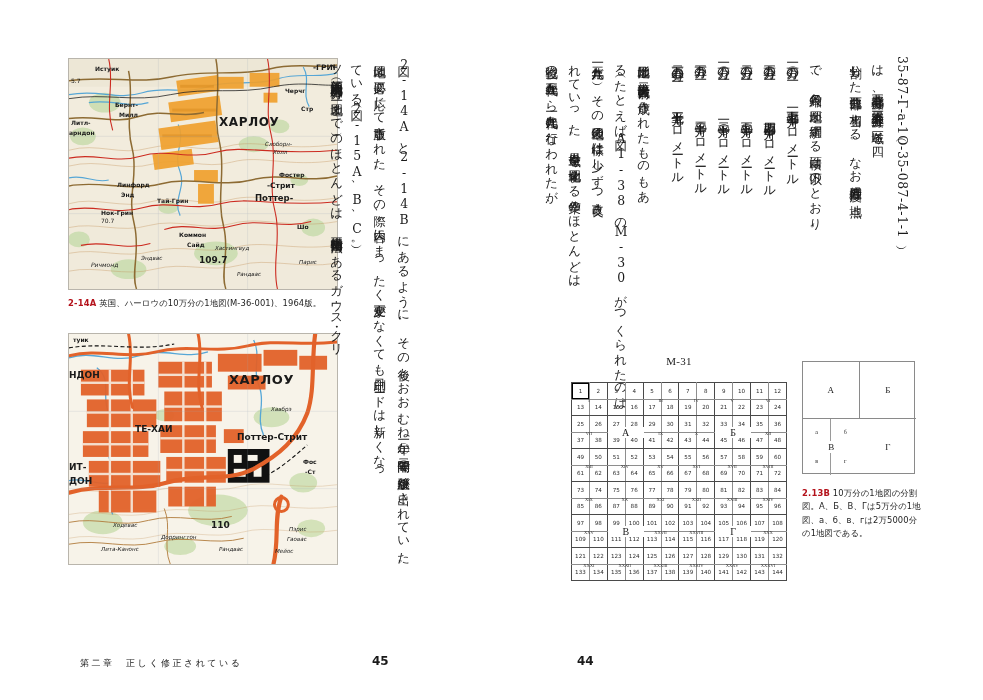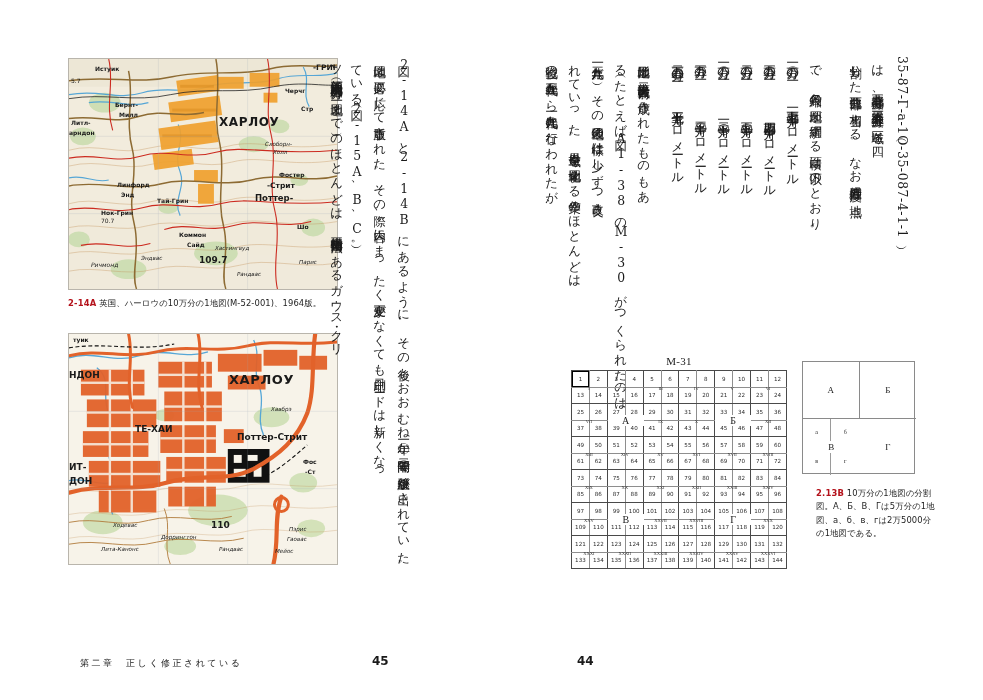--- a/index.html
+++ b/index.html
@@ -61,21 +61,21 @@
   .rc10{left:174px;}
   .rc11{left:140px;}
   .rc12{left:117px;}
   .rc13{left:94px;}
   .rc14{left:71px;}
   .rc15{left:48px;}
 
   
   .tblwrap{position:absolute;left:79px;top:355px;width:216px;}
   .tbl-title{text-align:center;font-family:"Liberation Serif","DejaVu Serif",serif;
-      font-size:11px;color:#1a1a1a;margin-bottom:3px;letter-spacing:.3px;}
+      font-size:11px;color:#1a1a1a;margin-bottom:15px;letter-spacing:.3px;}
   table.grid{border-collapse:collapse;width:216px;table-layout:fixed;}
   table.grid td{border:0.6px solid #8e8e8e;height:15.5px;text-align:center;vertical-align:middle;
       font-family:"DejaVu Sans","Liberation Sans",sans-serif;font-size:5.6px;color:#2a2a2a;padding:0;
       position:relative;}
   table.grid td.heavy-t{border-top:1.2px solid #4a4a4a;}
   table.grid td.heavy-b{border-bottom:1.2px solid #4a4a4a;}
   table.grid td.heavy-l{border-left:1.2px solid #4a4a4a;}
   table.grid td.heavy-r{border-right:1.2px solid #4a4a4a;}
   table.grid td.cell1{outline:1.6px solid #000;outline-offset:-1.6px;}
   .rn{position:absolute;left:0;right:0;bottom:-4.5px;text-align:center;
@@ -98,21 +98,21 @@
   .dg-V{left:0;top:56.5px;width:56.5px;height:56.5px;}
   .dg-V .q{position:absolute;box-sizing:border-box;display:flex;align-items:center;justify-content:center;
            font-family:"Liberation Serif","DejaVu Serif",serif;font-size:6px;color:#2a2a2a;}
   .dg-V .q1{left:0;top:0;width:28.2px;height:28.2px;border-right:0.7px solid #9a9a9a;border-bottom:0.7px solid #9a9a9a;}
   .dg-V .q2{left:28.2px;top:0;width:28.3px;height:28.2px;border-bottom:0.7px solid #9a9a9a;}
   .dg-V .q3{left:0;top:28.2px;width:28.2px;height:28.3px;border-right:0.7px solid #9a9a9a;}
   .dg-V .q4{left:28.2px;top:28.2px;width:28.3px;height:28.3px;}
   .dg-V .vlabel{position:absolute;left:0;right:0;top:50%;transform:translateY(-50%);text-align:center;
       font-family:"Liberation Serif","DejaVu Serif",serif;font-size:9px;color:#1a1a1a;background:#fff;
       padding:1px 0;z-index:5;}
-  .cap-13b{position:absolute;left:324px;top:487px;width:120px;}
+  .cap-13b{position:absolute;left:310px;top:487px;width:120px;}
 
   .pageno-right{position:absolute;left:85px;top:654px;font-family:"DejaVu Sans","Liberation Sans",sans-serif;
       font-size:12px;font-weight:bold;color:#1a1a1a;}
 
   
   .mapsvg{position:absolute;left:0;top:0;width:100%;height:100%;}
   .mlabel{position:absolute;font-family:"DejaVu Sans","Liberation Sans",sans-serif;
           color:#1a1a1a;white-space:nowrap;}
 </style>
 </head>
@@ -230,21 +230,21 @@
       <div class="mlabel" style="left:72px;top:196px;font-size:5.6px;font-style:italic;">Эндвас</div>
       <div class="mlabel" style="left:230px;top:200px;font-size:5.6px;font-style:italic;">Парис</div>
       <div class="mlabel" style="left:168px;top:212px;font-size:5.6px;font-style:italic;">Рандвас</div>
       <div class="mlabel" style="left:2px;top:18px;font-size:6px;">5.7</div>
       <div class="mlabel" style="left:32px;top:158px;font-size:6px;">70.7</div>
       <div class="mlabel" style="left:130px;top:196px;font-size:9px;font-weight:bold;">109.7</div>
     </div>
 
     <div class="cap cap-a">
       <span class="lbl">2-14A</span>
-      <span>英国、ハーロウの10万分の1地図(M-52-001)、1964版。</span>
+      <span>英国、ハーロウの10万分の1地図(M-36-001)、1964版。</span>
     </div>
 
     <div class="fig-b">
       <svg class="mapsvg" viewBox="0 0 270 232" preserveAspectRatio="none">
         <rect x="0" y="0" width="270" height="232" fill="#f7f3e9"></rect>
         <g fill="#cfe0b4" opacity="0.9">
           <ellipse cx="150" cy="178" rx="30" ry="16"></ellipse>
             <ellipse cx="34" cy="190" rx="20" ry="12"></ellipse>
           <ellipse cx="204" cy="84" rx="18" ry="10"></ellipse>
             <ellipse cx="236" cy="150" rx="14" ry="10"></ellipse>

